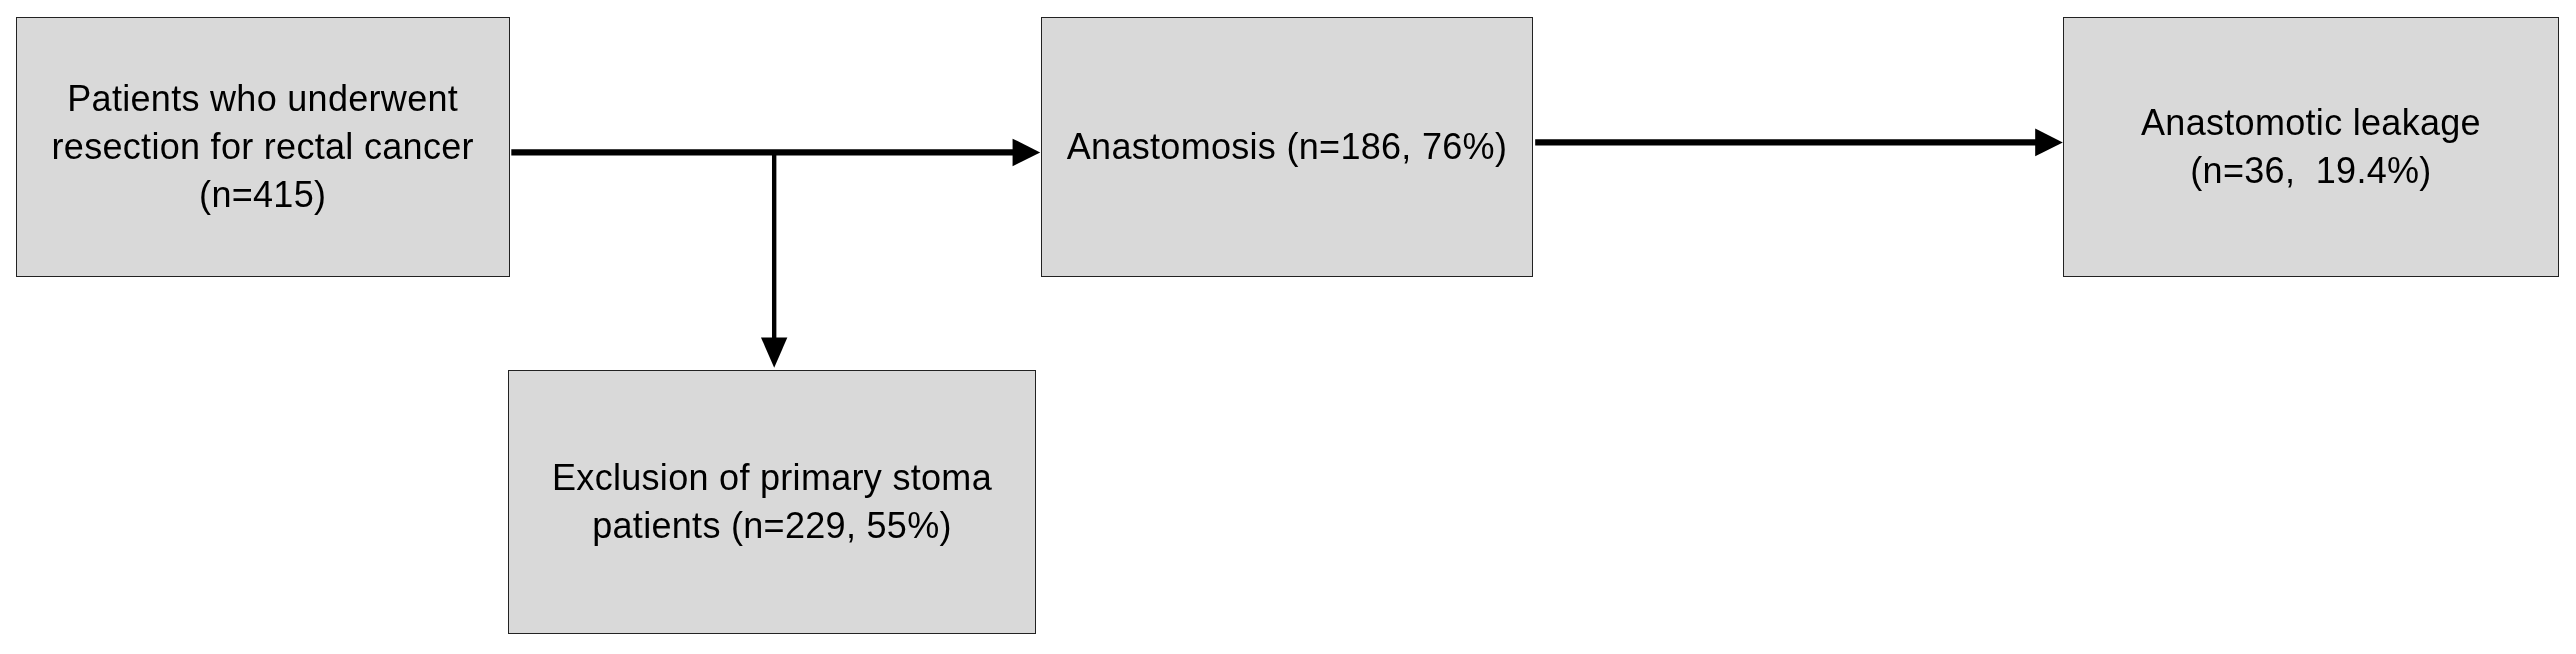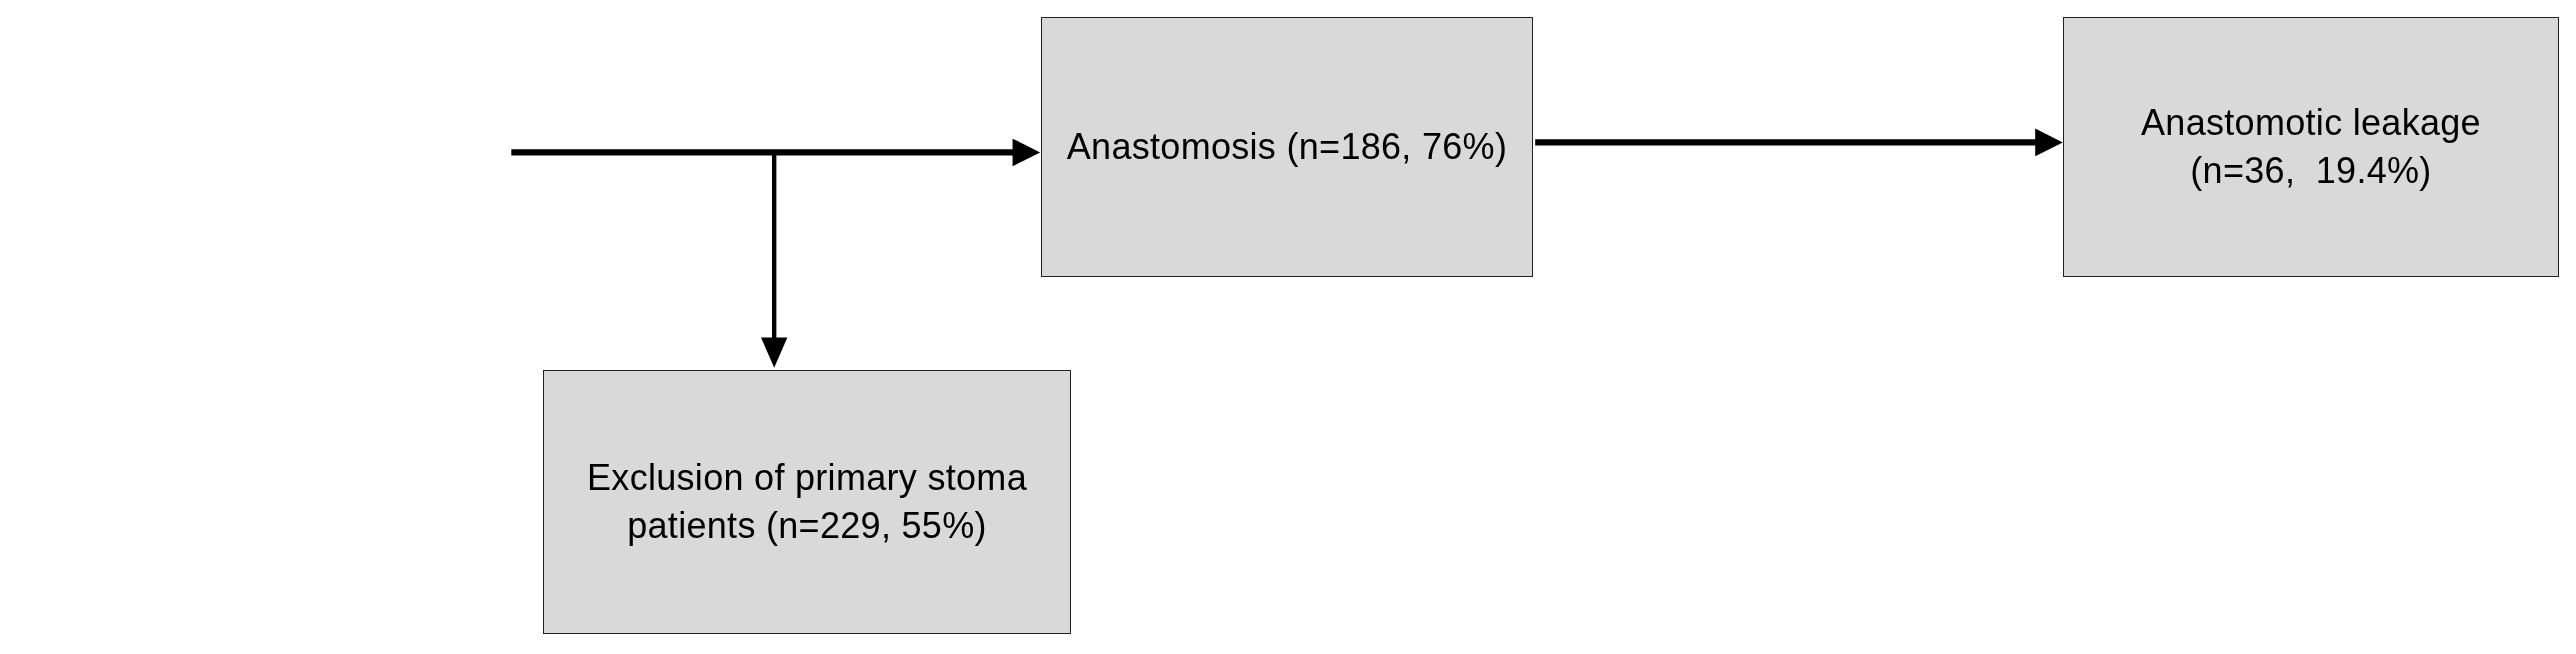--- a/index.html
+++ b/index.html
@@ -34,21 +34,21 @@
     white-space: pre-wrap;
     text-align: center;
     color: #000000;
     font-size: 36px;
     line-height: 48px;
     letter-spacing: 0.3px;
   }
   #node-resection   { left: 15.7px;   top: 17px;  width: 492px; height: 258px; }
   #node-anastomosis { left: 1041px; top: 17px;  width: 490px; height: 258px; }
   #node-leakage     { left: 2063px; top: 17px;  width: 494px; height: 258px; align-items: center; }
-  #node-exclusion   { left: 508px;  top: 370px; width: 526px; height: 262px; margin-left: 35px; }
+  #node-exclusion   { left: 508px;  top: 370px; width: 526px; height: 262px; }
 </style>
 </head>
 <body>
 
 <div id="canvas">
 
   <svg id="arrow-layer" viewBox="0 0 4106 1044" xmlns="http://www.w3.org/2000/svg">
 
     <g>
       <line x1="815" y1="243" x2="1622" y2="243" stroke="#000000" stroke-width="10"></line>
@@ -59,20 +59,25 @@
       <line x1="1234" y1="243" x2="1234" y2="540" stroke="#000000" stroke-width="7"></line>
       <polygon points="1234,586 1213,538 1255,538" fill="#000000"></polygon>
     </g>
 
     <g>
       <line x1="2447" y1="227" x2="3252" y2="227" stroke="#000000" stroke-width="10"></line>
       <polygon points="3288,227 3244,205 3244,249" fill="#000000"></polygon>
     </g>
   </svg>
 
+  <div class="node" id="node-resection">
+    <span class="node-label">Patients who underwent
+resection for rectal cancer
+(n=415)</span>
+  </div>
 
   <div class="node" id="node-anastomosis">
     <span class="node-label">Anastomosis (n=186, 76%)</span>
   </div>
 
   <div class="node" id="node-leakage">
     <span class="node-label">Anastomotic leakage
 (n=36,  19.4%)</span>
   </div>
 

